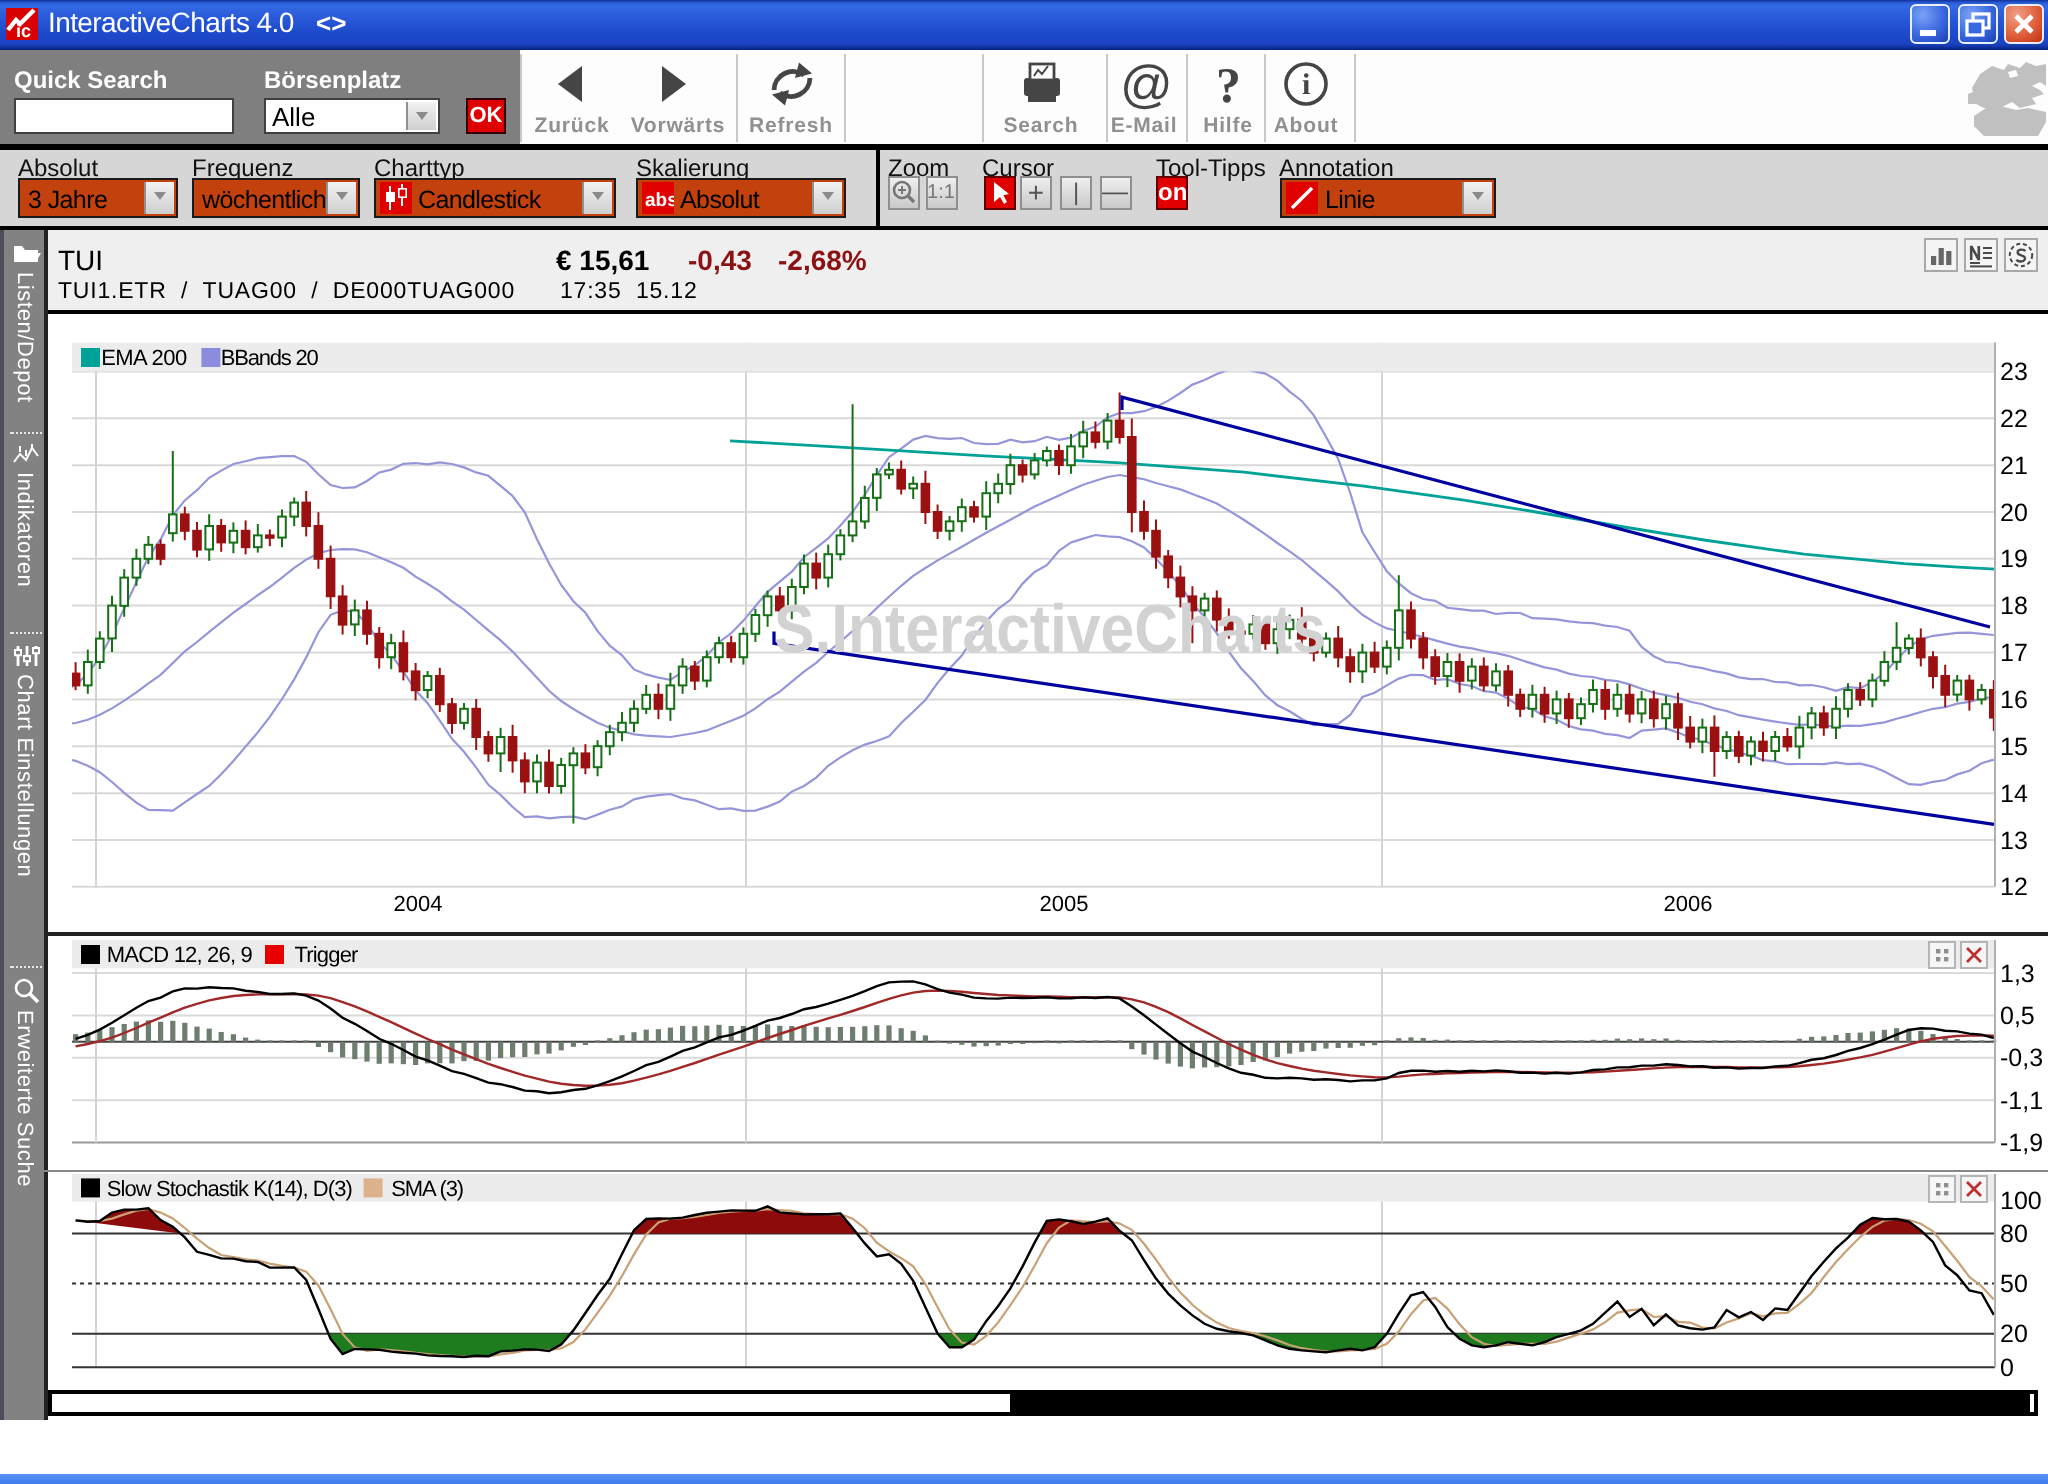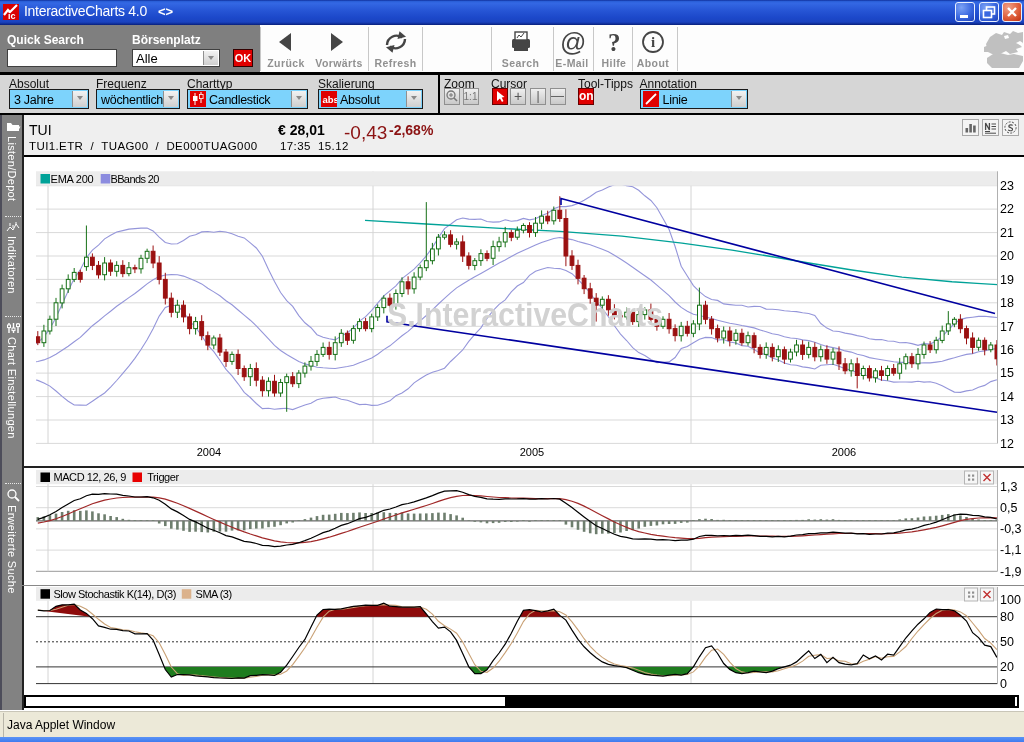--- a/index.html
+++ b/index.html
@@ -24,21 +24,21 @@
 .combtn{position:absolute;right:1px;top:1px;width:15px;height:14px;background:linear-gradient(#f2f2f2,#cfcfcf);border-left:1px solid #909090}
 .combtn:after{content:"";position:absolute;left:4px;top:5px;border:3.5px solid transparent;border-top:4px solid #8a8a8a}
 #okbtn{position:absolute;left:233px;top:24px;width:20px;height:18px;background:#e00000;border:1px solid #300;color:#fff;font-weight:bold;font-size:11px;text-align:center;line-height:16px}
 .tbtn{position:absolute;top:0;height:48px;text-align:center}
 .tbtn .lb{position:absolute;bottom:4px;width:100%;font-size:10.5px;font-weight:bold;color:#909090;letter-spacing:.4px}
 .tsep{position:absolute;top:2px;height:44px;width:1px;background:#c8c8c8}
 #row1line{position:absolute;left:0;top:72px;width:1024px;height:3px;background:#000}
 
 #row2{position:absolute;left:0;top:75px;width:1024px;height:38px;background:#d6d6d6}
 .r2lab{position:absolute;top:2px;font-size:12px;color:#111}
-.r2dd{position:absolute;top:14px;height:20px;background:#7dd3fc;border:1px solid #1a1a1a}
+.r2dd{position:absolute;top:14px;height:20px;background:#c2410c;border:1px solid #1a1a1a}
 .r2dd .t{position:absolute;left:4px;top:2.5px;font-size:12.5px;white-space:nowrap;letter-spacing:-.3px}
 .r2dd .icon{position:absolute;left:2px;top:1px;width:16px;height:16px;background:#e00000}
 .sqbtn{position:absolute;top:13px;width:16px;height:17px;background:linear-gradient(#efefef,#c9c9c9);border:1px solid #8f8f8f;color:#555;font-size:11px;text-align:center;line-height:15px}
 #row2line{position:absolute;left:0;top:113px;width:1024px;height:2px;background:#000}
 
 #infobar{position:absolute;left:22px;top:115px;width:1002px;height:40px;background:#efefef}
 #infoline{position:absolute;left:22px;top:155px;width:1002px;height:2px;background:#000}
 .ibtn{position:absolute;top:4px;width:17px;height:17px;background:#f4f4f4;border:1px solid #a8a8a8}
 
 #sidebar{position:absolute;left:0;top:115px;width:22px;height:595px;background:#828282;border-left:2px solid #4d4d5a}
@@ -207,22 +207,22 @@
             <line x1="3" y1="13" x2="13" y2="3" stroke="#fff" stroke-width="1.8"></line>
           </svg></span>
         <span class="t" style="left:22px">Linie</span>
         <span class="combtn" style="top:1px;height:16px"></span>
       </div>
     </div>
 <div id="row2line"></div>
 <div id="infobar">
  <div style="position:absolute;left:7px;top:7px;font-size:14px;font-weight:normal">TUI</div>
  <div style="position:absolute;left:7px;top:25px;font-size:11.5px;letter-spacing:.4px">TUI1.ETR&nbsp;&nbsp;/&nbsp;&nbsp;TUAG00&nbsp;&nbsp;/&nbsp;&nbsp;DE000TUAG000</div>
- <div style="position:absolute;left:256px;top:7px;font-size:14px;font-weight:bold">€ 28,01</div>
- <div style="position:absolute;left:322px;top:7px;font-size:19px;font-weight:normal;color:#8b1212">-0,43</div>
+ <div style="position:absolute;left:256px;top:7px;font-size:14px;font-weight:bold">€ 15,61</div>
+ <div style="position:absolute;left:322px;top:7px;font-size:14px;font-weight:bold;color:#8b1212">-0,43</div>
  <div style="position:absolute;left:367px;top:7px;font-size:14px;font-weight:bold;color:#8b1212">-2,68%</div>
  <div style="position:absolute;left:258px;top:25px;font-size:11.5px;letter-spacing:.4px">17:35&nbsp;&nbsp;15.12</div>
  <div class="ibtn" style="left:940px"><svg width="15" height="15">
           <g fill="#666">
             <rect x="2.5" y="8" width="2.6" height="4.5"></rect>
             <rect x="6.3" y="4" width="2.6" height="8.5"></rect>
             <rect x="10.1" y="5.5" width="2.6" height="7"></rect>
           </g>
         </svg></div>
  <div class="ibtn" style="left:960px"><svg width="15" height="15">
@@ -881,18 +881,14 @@
       <text x="978" y="35.0" class="ax">80</text>
       <text x="978" y="60.1" class="ax">50</text>
       <text x="978" y="85.2" class="ax">20</text>
       <text x="978" y="101.9" class="ax">0</text>
     </svg>
 <div id="macdtop"></div>
 <div id="stochtop"></div>
 <div id="hscroll">
       <div id="hthumb"></div>
     </div>
-<div id="status">
-      <span class="vl"></span>
-      <span class="t">Java Applet Window</span>
-    </div>
 <div id="taskgreen"></div>
     <div id="taskbar"></div>
 </div>
 </body></html>

